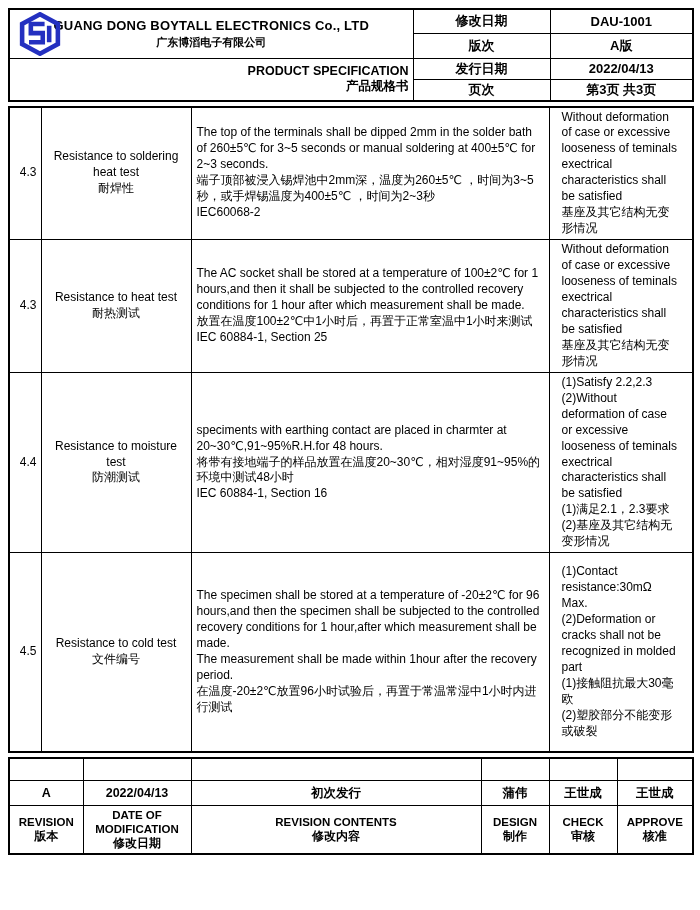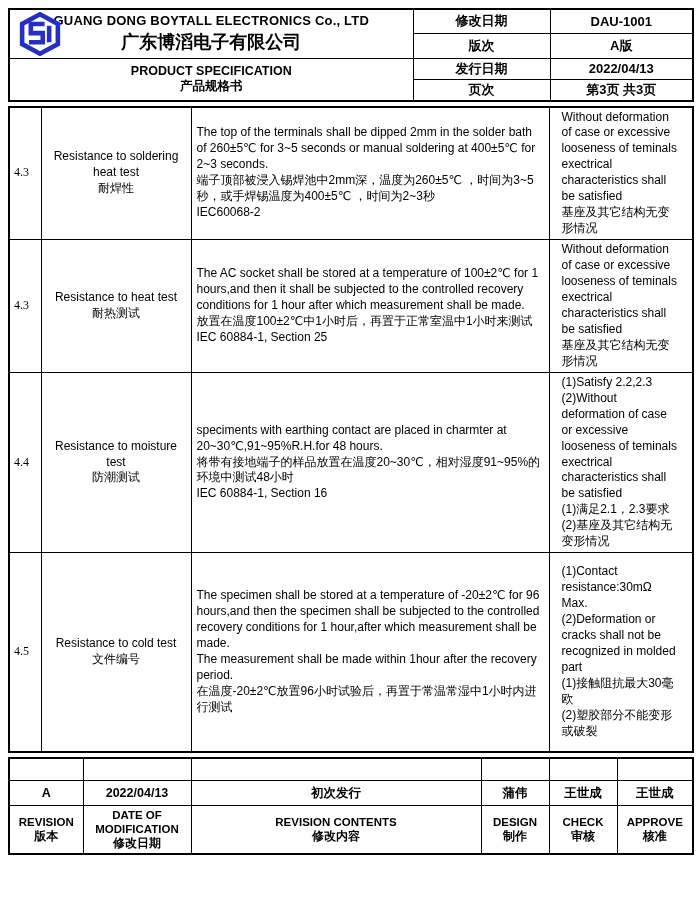--- a/index.html
+++ b/index.html
@@ -11,31 +11,31 @@
   }
   table{border-collapse:collapse;table-layout:fixed;width:684px;}
   td{border:1px solid #000;padding:1px 4px;overflow:hidden;}
   table.boxed{border:2px solid #000;}
 
   
   .hdr td{vertical-align:middle;}
   .company-cell{position:relative;text-align:center;font-weight:bold;}
   .logo{position:absolute;left:8px;top:2px;width:44px;height:44px;}
   .company-en{display:block;font-size:13px;letter-spacing:0.2px;}
-  .company-cn{display:block;font-size:18px;margin-top:2px;}
-  .product-cell{text-align:center;font-weight:bold;}
+  .company-cn{display:block;font-size:11px;margin-top:2px;}
+  .product-cell{text-align:right;font-weight:bold;}
   .product-en{display:block;font-size:12.5px;}
   .product-cn{display:block;font-size:12.5px;}
   .fld-lbl{text-align:center;font-weight:bold;font-size:13px;}
   .fld-val{text-align:center;font-weight:bold;font-size:13px;}
 
   
   .main{margin-top:4px;}
   .main td{font-size:12px;line-height:1.33;}
-  .c-id{text-align:left;font-size:11.5px;font-family:Liberation Serif, serif;}
+  .c-id{text-align:right;font-size:11.5px;}
   .c-name{text-align:center;}
   .c-name .nm-en{display:block;}
   .c-name .nm-cn{display:block;}
   .prewrap{white-space:pre-line;word-wrap:break-word;}
   .c-desc{padding:2px 5px;}
   .c-req{padding:2px 12px;}
   tr.r1{height:108px;} tr.r2{height:110px;} tr.r3{height:148px;} tr.r4{height:199px;}
 
   
   .note-box{

